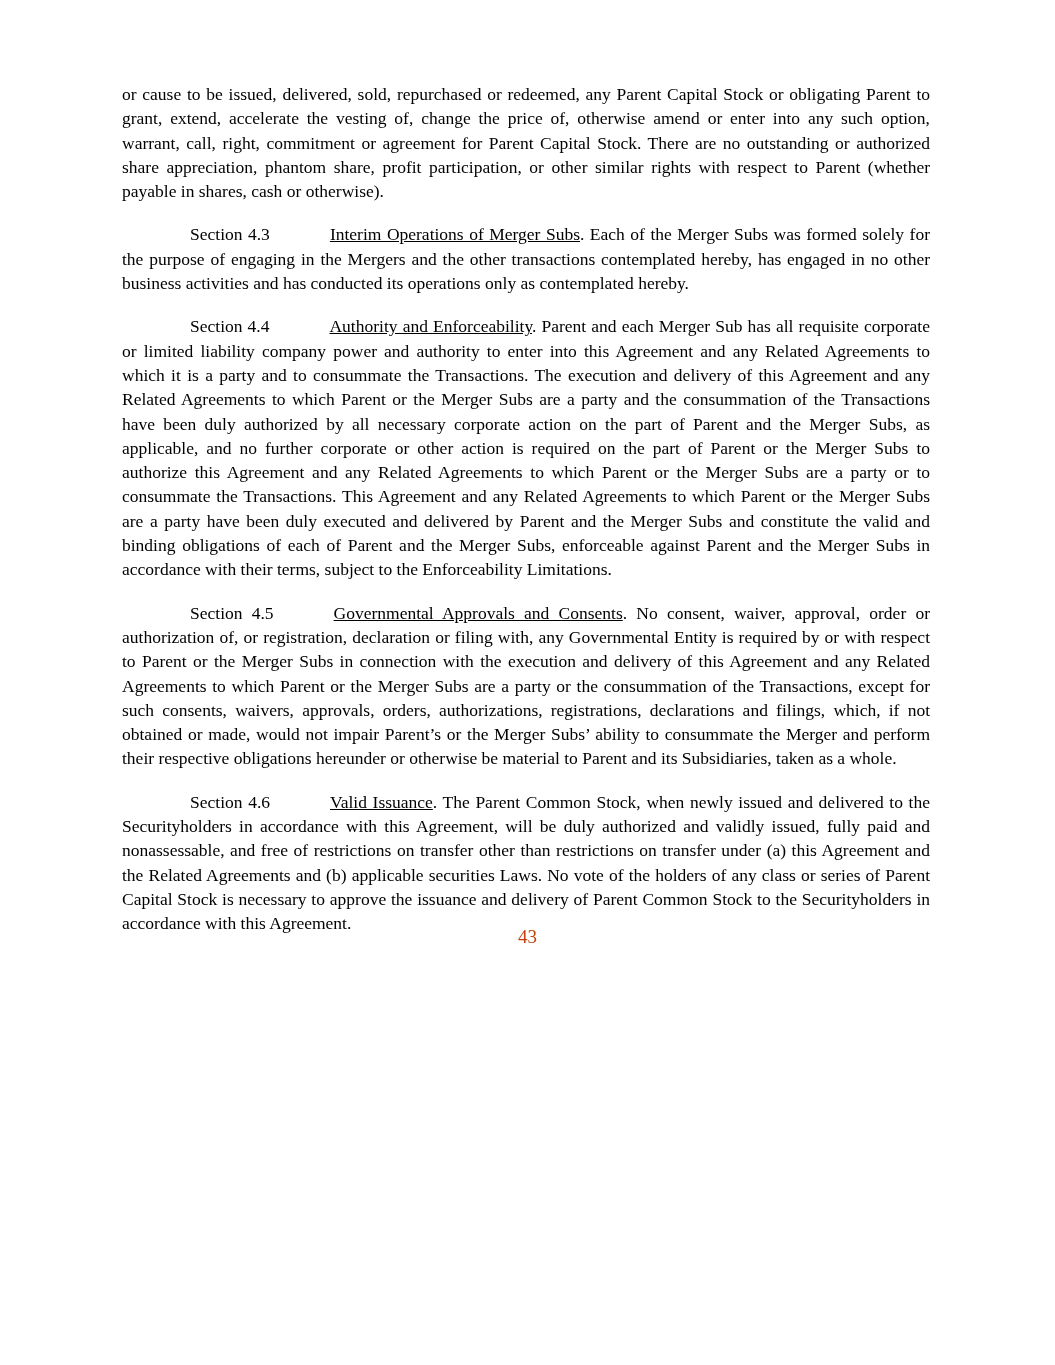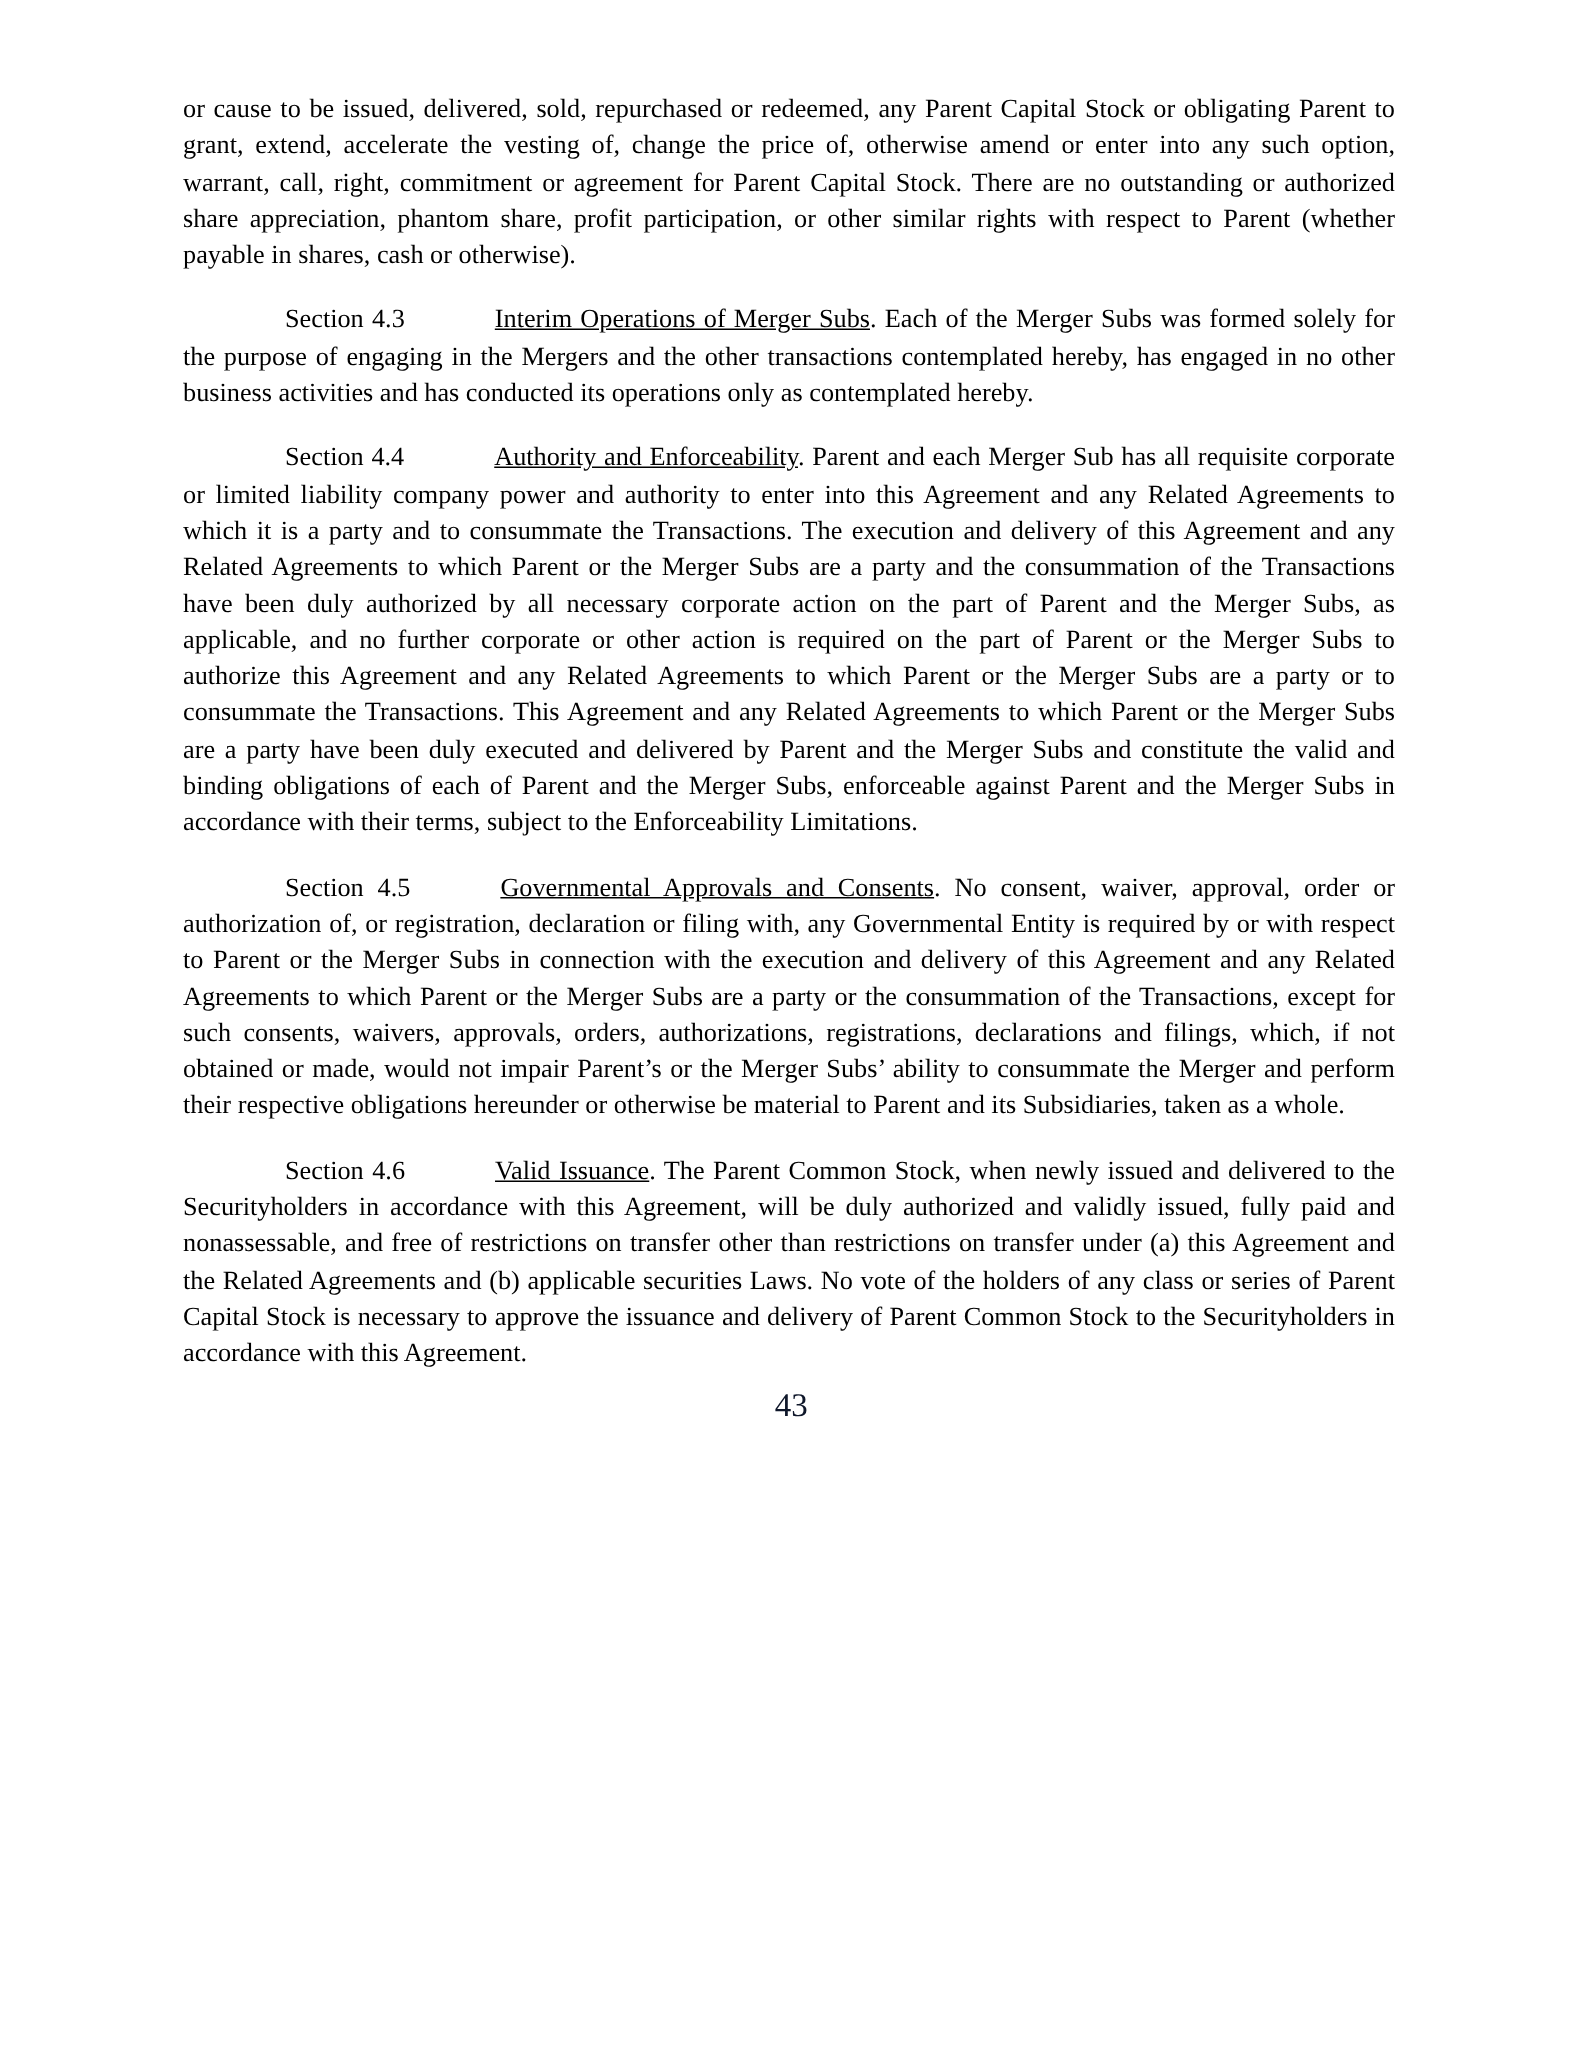--- a/index.html
+++ b/index.html
@@ -6,21 +6,21 @@
     margin: 0;
     padding: 0;
     background: #ffffff;
   }
   .page {
     position: relative;
     width: 1055px;
     height: 1005px;
     background: #ffffff;
     box-sizing: border-box;
-    padding: 60px 125px 0 122px;
+    padding: 82px 125px 0 122px;
     font-family: "Liberation Serif", serif;
     font-size: 17.5px;
     line-height: 24.3px;
     color: #000000;
     overflow: hidden;
   }
   p.para {
     margin: 0 0 19px 0;
     text-align: justify;
   }
@@ -34,22 +34,22 @@
   .heading {
     text-decoration: underline;
   }
   .page-number {
     position: absolute;
     bottom: 56px;
     left: 0;
     width: 100%;
     text-align: center;
     font-family: "Liberation Serif", serif;
-    font-size: 22px;
-    color: #0f172a;
+    font-size: 19px;
+    color: #c2410c;
   }
 </style>
 </head>
 <body>
 
 <div class="page">
 
   <p class="para">or cause to be issued, delivered, sold, repurchased or redeemed, any Parent Capital Stock or obligating Parent to grant, extend, accelerate the vesting of, change the price of, otherwise amend or enter into any such option, warrant, call, right, commitment or agreement for Parent Capital Stock. There are no outstanding or authorized share appreciation, phantom share, profit participation, or other similar rights with respect to Parent (whether payable in shares, cash or otherwise).</p>
 
   <p class="para section"><span>Section 4.3</span><span class="tab"></span><span class="heading">Interim Operations of Merger Subs</span><span>. Each of the Merger Subs was formed solely for the purpose of engaging in the Mergers and the other transactions contemplated hereby, has engaged in no other business activities and has conducted its operations only as contemplated hereby.</span></p>

